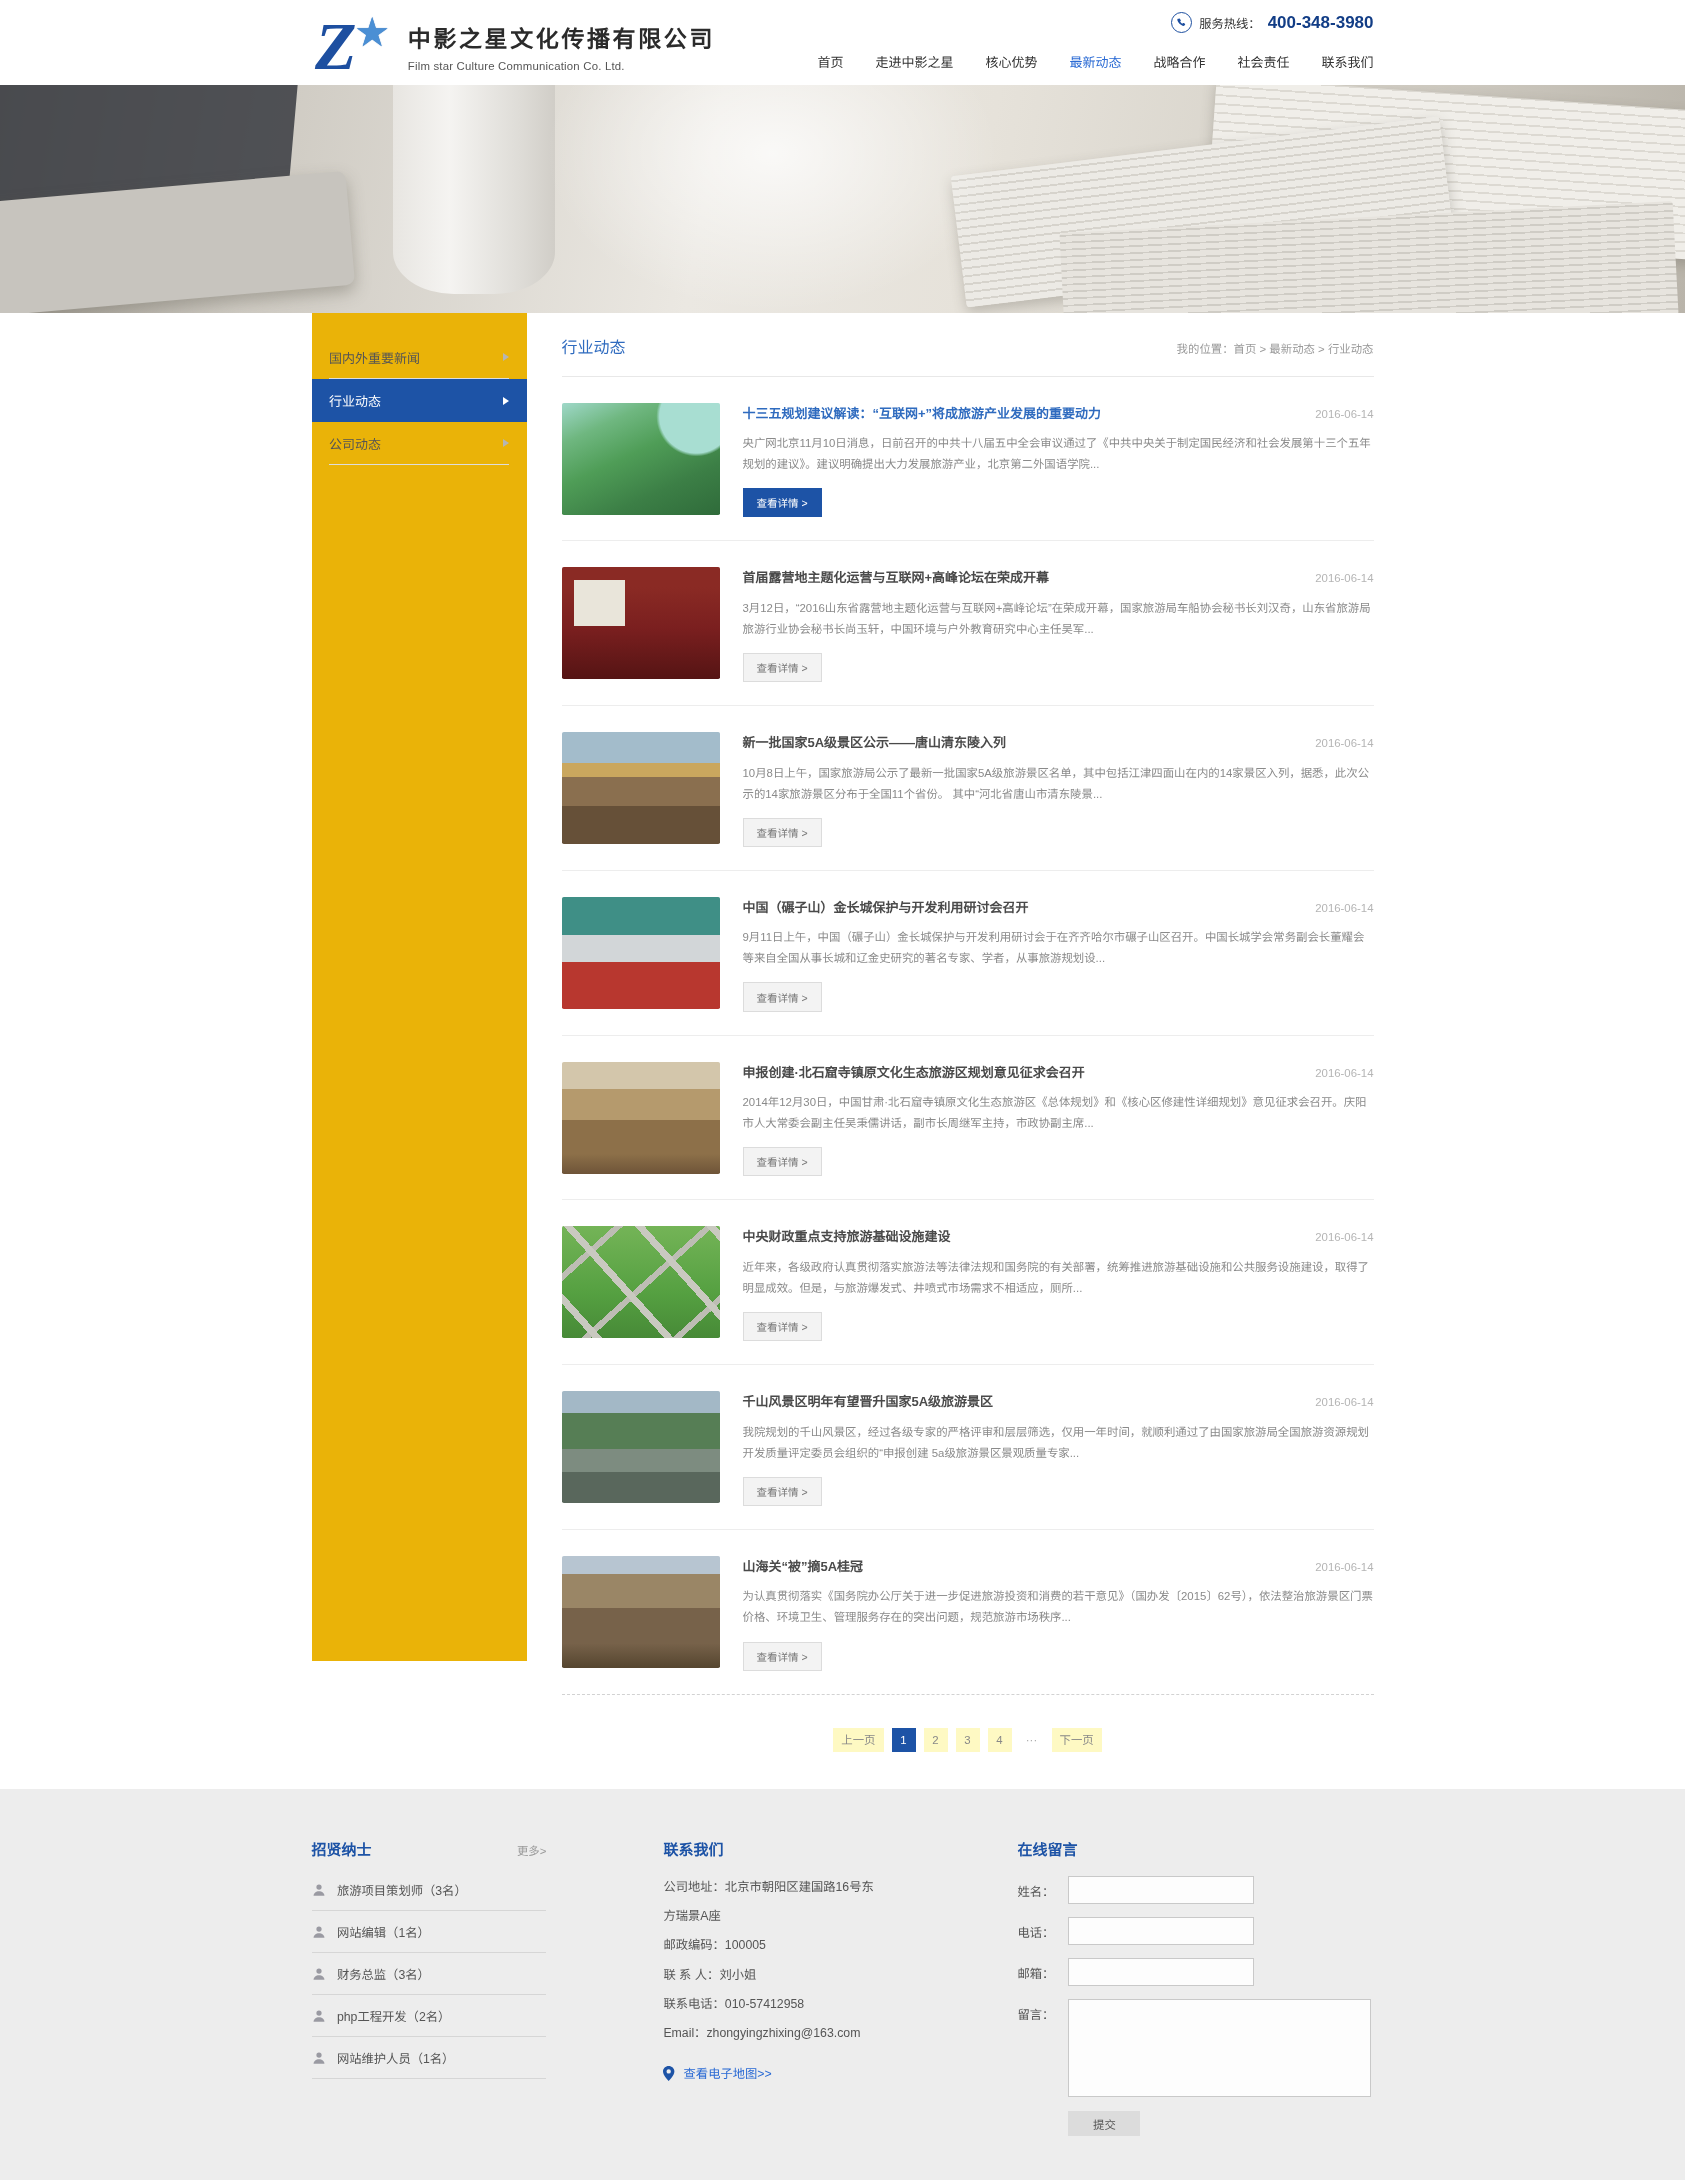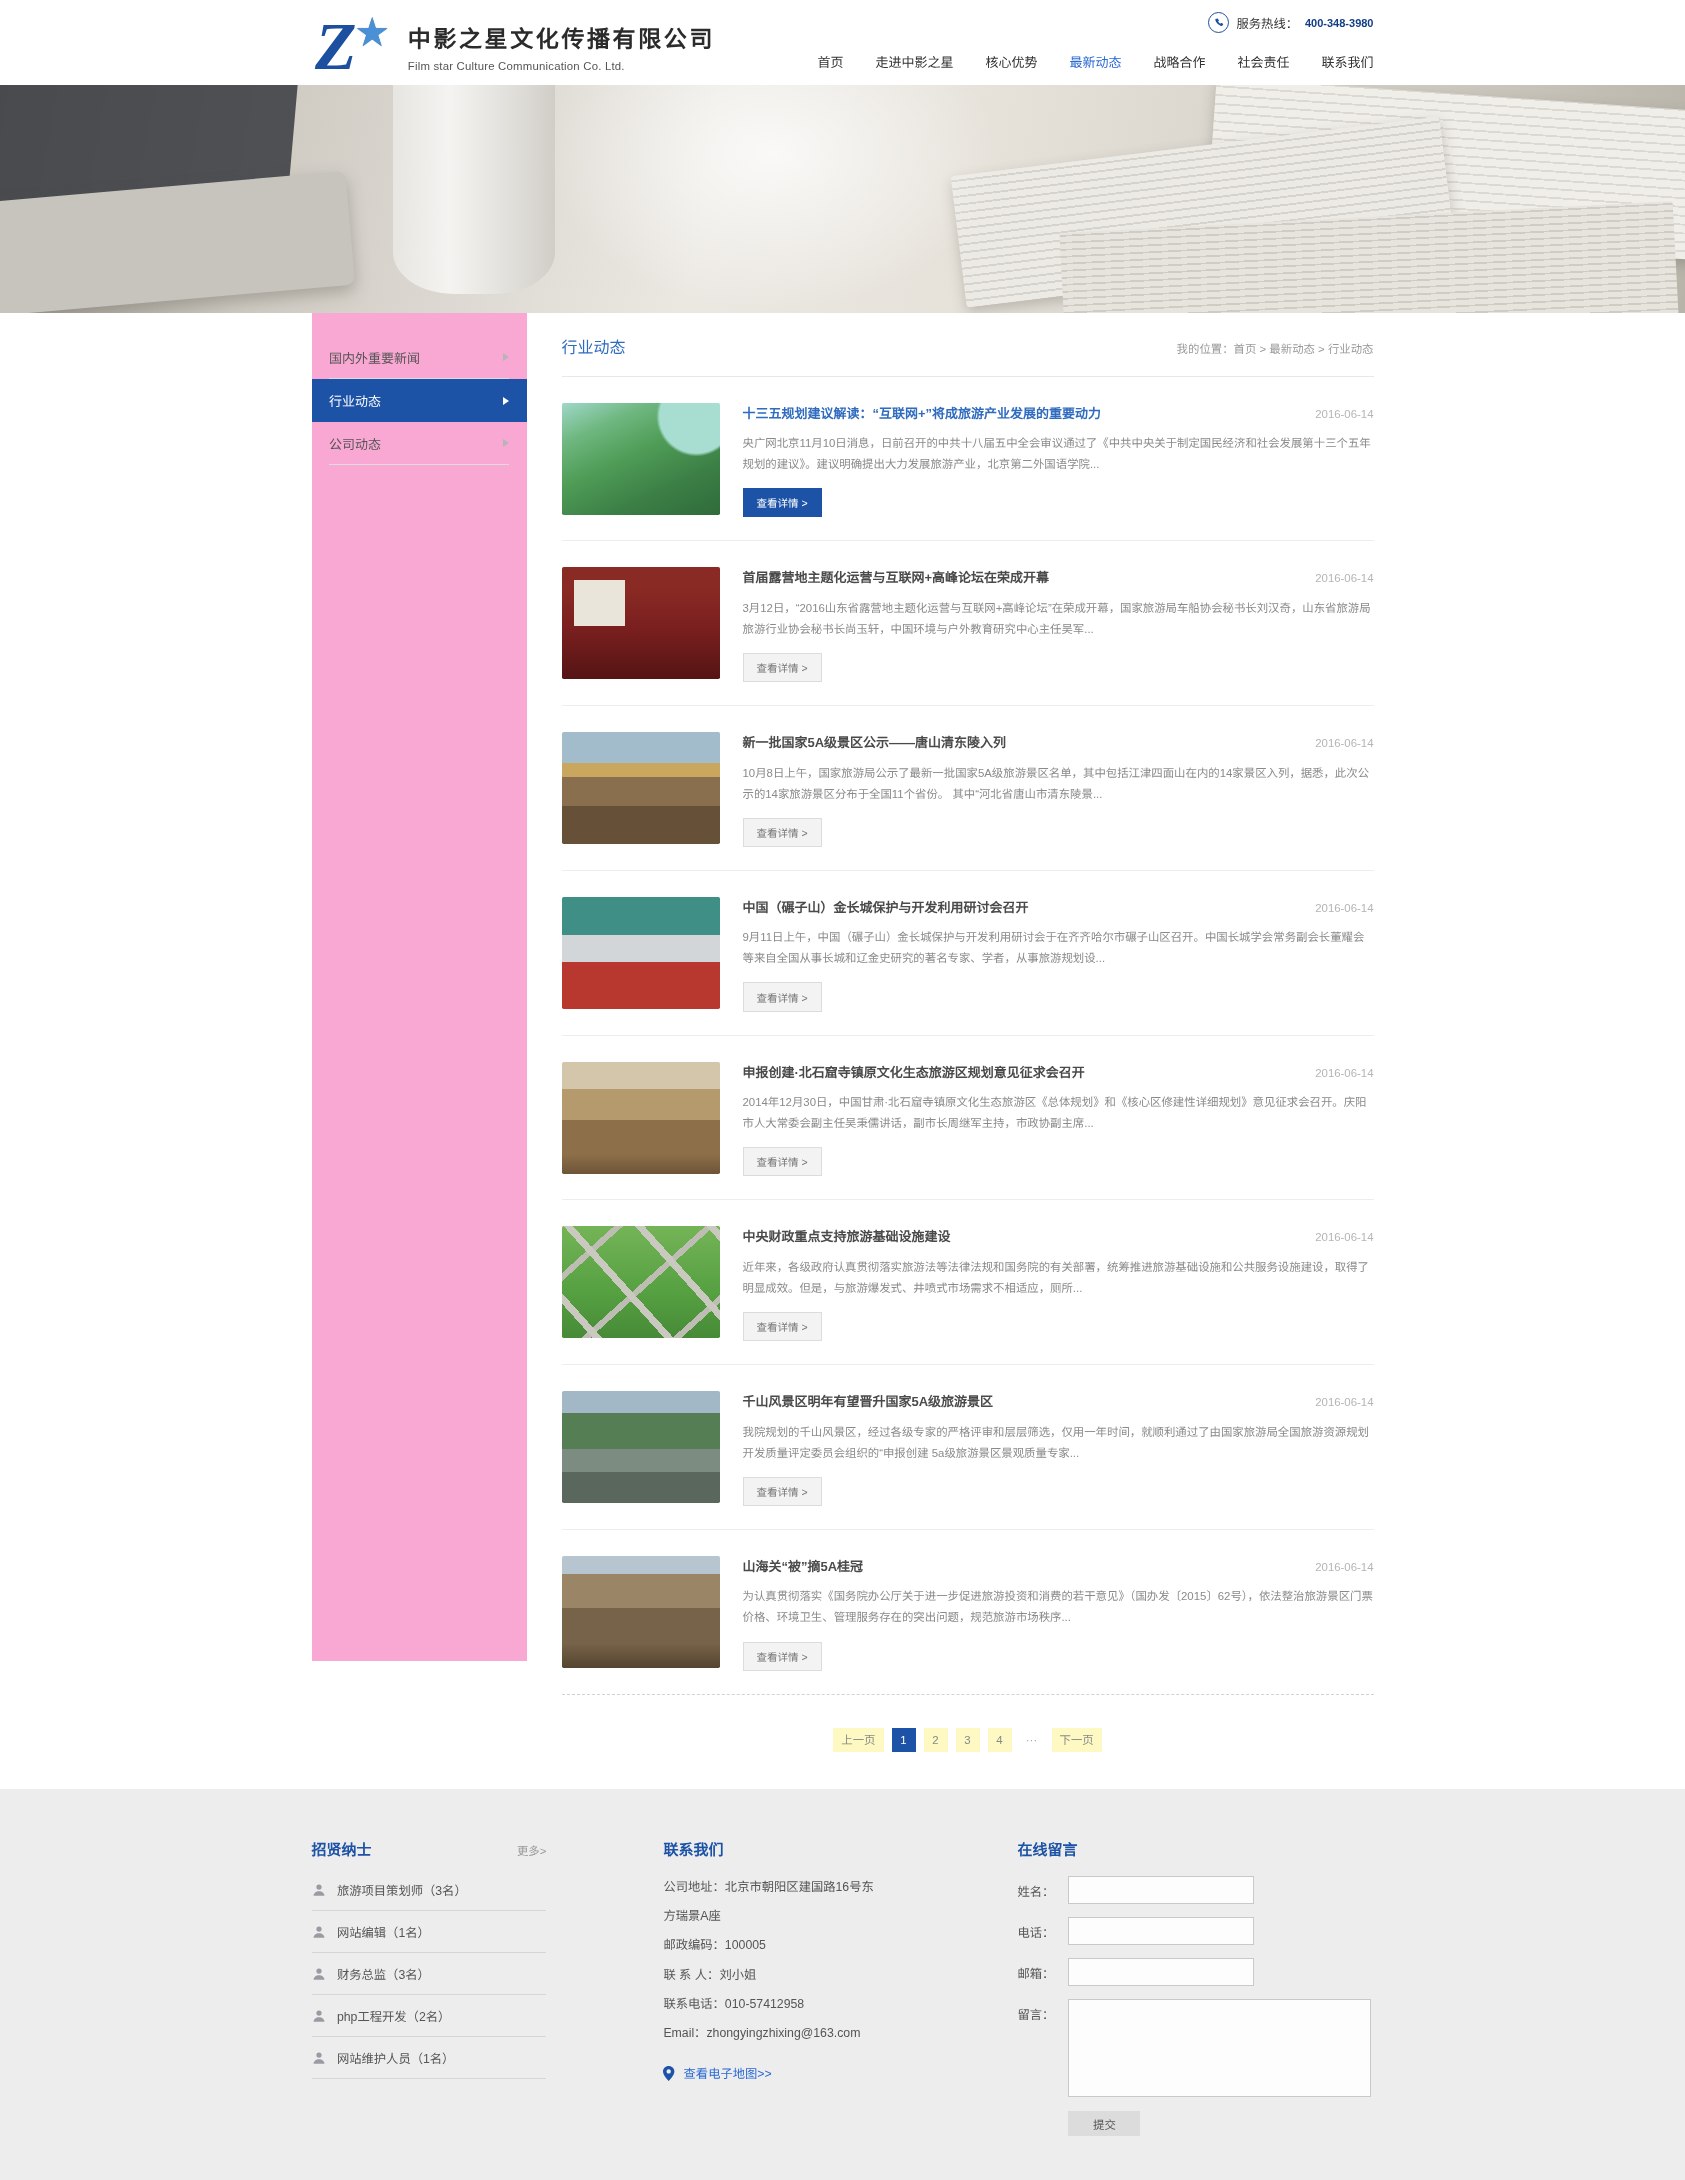--- a/index.html
+++ b/index.html
@@ -21,21 +21,21 @@
   .star-icon::before { content:"★"; }
   .logo-text { margin-left:12.3px; }
   .logo-cn { font-size:23px; font-weight:bold; color:#2b2b2b; letter-spacing:2.6px; }
   .logo-en { font-size:11.4px; color:#555; margin-top:6.1px; letter-spacing:0.2px; }
   .header-right { display:flex; flex-direction:column; align-items:flex-end; justify-content:space-between; padding:12.3px 0 14px; }
   .hotline { display:flex; align-items:center; gap:7px; }
   .phone-icon { width:21px; height:21px; border:1.8px solid #1d4fa0; border-radius:50%;
                 display:flex; align-items:center; justify-content:center; }
   .phone-icon svg { width:12.3px; height:12.3px; }
   .hotline-label { font-size:12.3px; color:#333; }
-  .hotline-number { font-size:11px; font-weight:bold; color:#123d86; }
+  .hotline-number { font-size:17px; font-weight:bold; color:#123d86; }
   .main-nav { display:flex; gap:32px; }
   .nav-item { font-size:13px; color:#333; text-decoration:none; cursor:pointer; }
   .nav-item.active { color:#2a6ad4; }
 
   
   .hero { height:228px; position:relative; overflow:hidden;
     background:linear-gradient(100deg,#a39e95 0%,#cfcbc3 16%,#ebe8e2 42%,#e6e2da 58%,#d5d1c8 78%,#b9b4aa 100%); }
   .hero div { position:absolute; }
   .laptop-screen { left:-53px; top:-44px; width:351px; height:184px; background:#3c3f44;
                    transform:rotate(-9deg) skewX(-14deg); border-radius:7px; opacity:.88; }
@@ -57,21 +57,21 @@
 
   
   .content { background:#fff; padding-bottom:37px; }
   .content-cols { display:flex; align-items:flex-start; }
 
   .sidebar { width:215px; flex:none; margin-top:-95px; }
   .sidebar-head { height:95px; background:#1d53a6; padding:23px 24.6px 0;
     background-image:radial-gradient(rgba(255,255,255,.10) 0.9px, transparent 1.4px); background-size:6.1px 6.1px; }
   .sidebar-title { color:#fff; font-size:20px; font-weight:bold; letter-spacing:0.9px; }
   .sidebar-sub { color:#bcd0ee; font-size:11.4px; margin-top:7px; }
-  .sidebar-menu { list-style:none; background:#f9a8d4; min-height:1348px; padding-top:23px;font-family:Liberation Serif, serif; }
+  .sidebar-menu { list-style:none; background:#eab308; min-height:1348px; padding-top:23px;font-family:Liberation Serif, serif; }
   .side-item { margin:0 17.6px; height:43px; display:flex; align-items:center; justify-content:space-between;
                border-bottom:0.9px solid #ddd; font-size:13px; color:#555; cursor:pointer; }
   .side-item.active { margin:0; padding:0 17.6px; background:#1d53a6; color:#fff; border-bottom:none; }
   .tri-icon { width:0; height:0; border-left:6.1px solid #b5b5b5;
               border-top:4px solid transparent; border-bottom:4px solid transparent; }
   .side-item.active .tri-icon { border-left-color:#fff; }
 
   .main-col { flex:1; margin-left:35px; padding-top:21px; }
   .main-head { display:flex; justify-content:space-between; align-items:baseline;
                padding-bottom:17.6px; border-bottom:0.9px solid #e8e8e8; }

